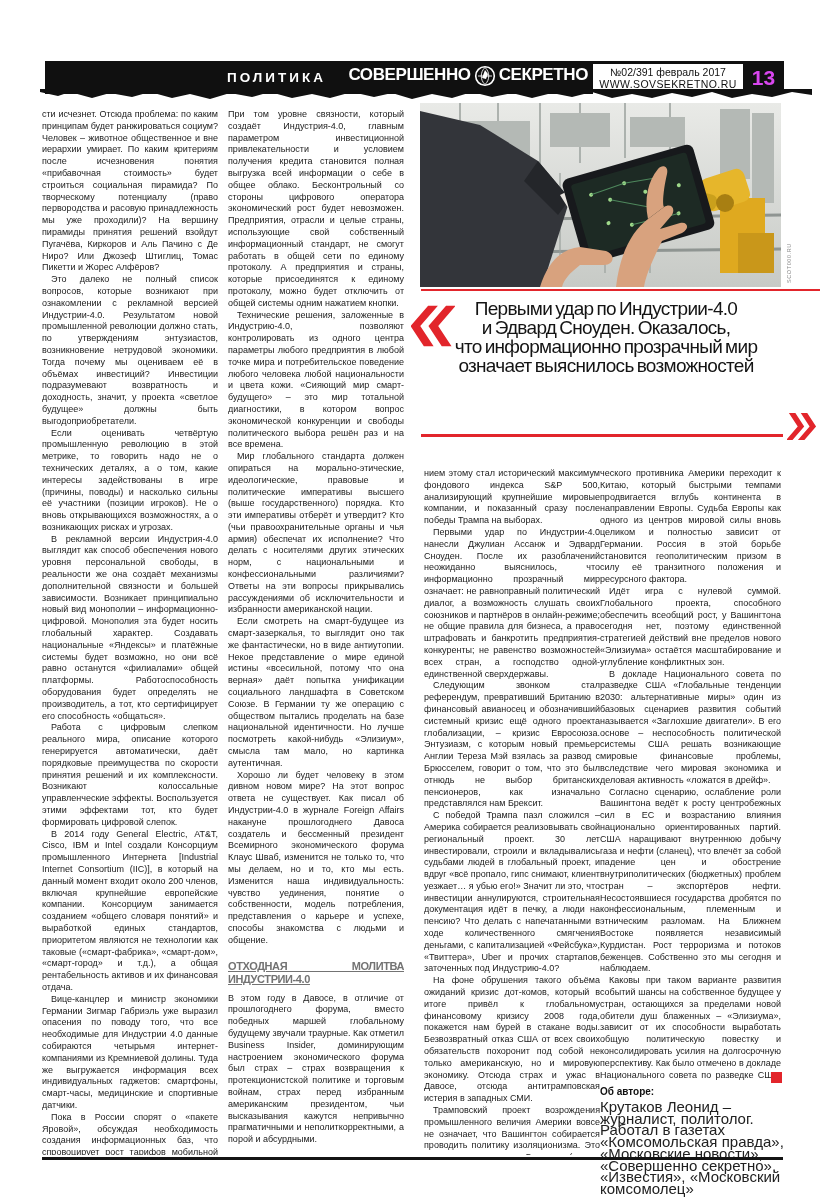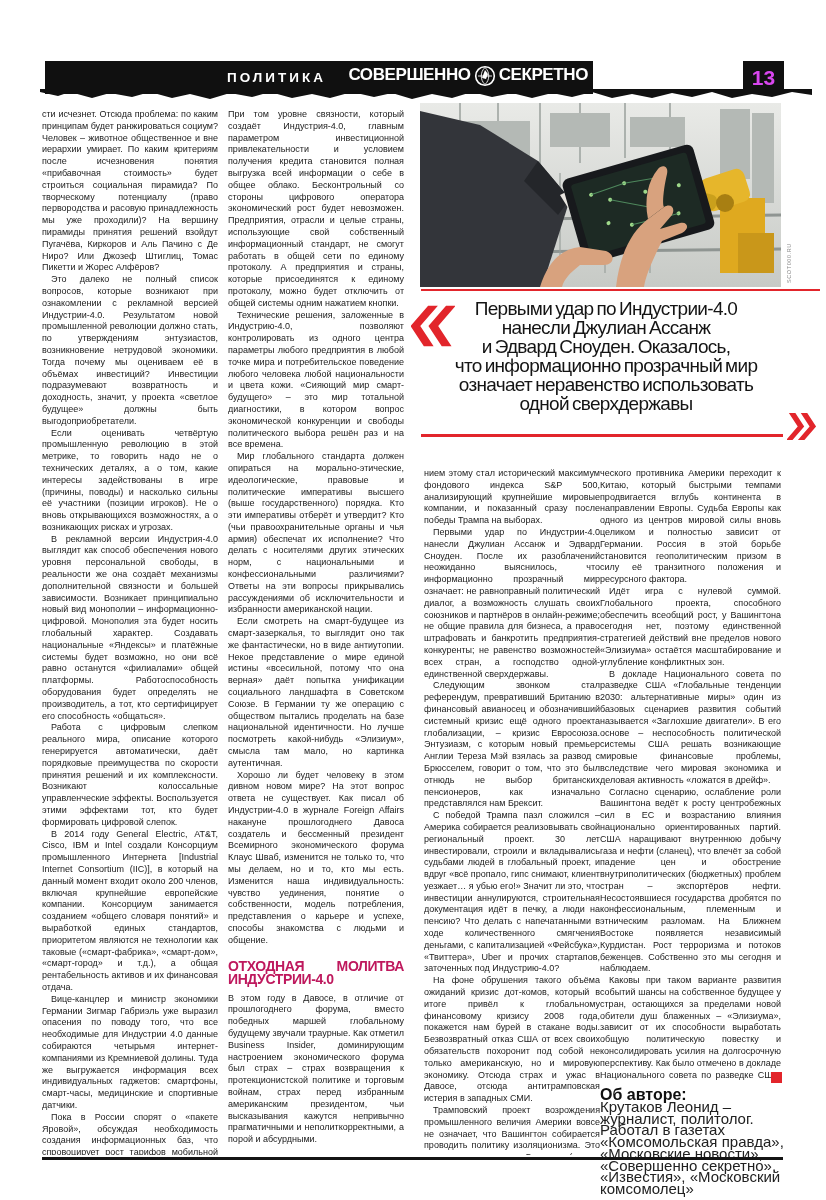--- a/index.html
+++ b/index.html
@@ -38,26 +38,26 @@
 
   
   .col{position:absolute;text-align:justify;font-size:9px;line-height:11.8px;color:#212121;
         overflow:hidden;}
   .col p{margin:0;text-indent:9px;}
   .col p:first-child{text-indent:0;}
   #col1{left:42px;top:93px;width:176px;height:1046px;}
   #col2{left:228px;top:93px;width:176px;height:1046px;}
   #col3{left:424px;top:452px;width:176px;height:687px;}
   #col4{left:600px;top:452px;width:181px;height:612px;}
-  .subhead{font-weight:800;font-size:14px;line-height:13px;letter-spacing:-0.4px;
-        margin:13px 0 7px 0;text-indent:0;color:#be185d;}
+  .subhead{font-weight:800;font-size:11px;line-height:13px;letter-spacing:-0.4px;
+        margin:13px 0 7px 0;text-indent:0;color:#737373;text-decoration:underline;}
   .after-sub p:first-child{text-indent:0;}
 
   .end-mark{position:absolute;left:771px;top:1056px;width:11px;height:11px;background:#e2252b;}
-  .about-title{position:absolute;left:600px;top:1070px;font-size:16px;font-weight:bold;color:#101010;}
+  .about-title{position:absolute;left:600px;top:1070px;font-size:10px;font-weight:bold;color:#101010;}
   .about-text{position:absolute;left:600px;top:1085px;width:184px;font-size:15px;line-height:11.7px;
         text-align:left;color:#212121;}
   .bottom-rule{position:absolute;left:42px;top:1141px;width:741px;height:3px;background:#141414;}
 </style>
 </head>
 <body>
 
 <div class="page">
 
   <div class="band">
@@ -66,20 +66,24 @@
       <span class="logo-word">СОВЕРШЕННО</span>
       <span style="display:inline-flex;">
         <svg width="22" height="22" viewBox="0 0 22 22">
           <circle cx="11" cy="11" r="9.3" fill="none" stroke="#fff" stroke-width="1.6"></circle>
           <path d="M4 11 H18 M11 2.5 C6 7,6 15,11 19.5 M11 2.5 C16 7,16 15,11 19.5" stroke="#fff" stroke-width="0.9" fill="none"></path>
           <path d="M8 13 L11 5 L14 9 L12 14 Z" fill="#fff"></path>
         </svg>
       </span>
       <span class="logo-word">СЕКРЕТНО</span>
     </div>
+  </div>
+  <div class="issue-box">
+    <div class="issue-line">№02/391   февраль 2017</div>
+    <div class="issue-site">WWW.SOVSEKRETNO.RU</div>
   </div>
   <div class="page-box">
     <span class="page-num">13</span>
   </div>
   <div class="torn">
     <svg width="772" height="14" viewBox="0 0 772 14" preserveAspectRatio="none">
       <path fill="#101010" d="M0,0 L772,0 L772,6 L752,3 732,8 712,5 692,9 672,3 652,8 632,4 612,9 592,5 572,9 552,3 532,8 512,4 492,9 472,4 452,8 432,3 412,9 392,5 372,10 352,4 334,8 312,3 290,9 272,5 252,9 230,3 212,8 190,4 170,10 150,5 132,9 110,3 92,8 70,4 52,9 30,3 18,7 0,3 Z"></path>
     </svg>
   </div>
 
@@ -168,25 +172,23 @@
   <div class="quote-open">
     <svg width="44" height="52" viewBox="0 0 54 50">
       <g fill="#e2252b" transform="skewX(-6)">
         <polygon points="21,0 33,0 14,25 33,50 21,50 2,25"></polygon>
         <polygon points="43,0 55,0 36,25 55,50 43,50 24,25"></polygon>
       </g>
     </svg>
   </div>
   <div class="quote">
       <div class="quote-line">Первыми удар по Индустрии-4.0</div>
-      <div class="quote-line">нанесли Джулиан Ассанж</div>
       <div class="quote-line">и Эдвард Сноуден. Оказалось,</div>
       <div class="quote-line">что информационно прозрачный мир</div>
-      <div class="quote-line">означает неравенство использовать</div>
-      <div class="quote-line">одной сверхдержавы</div>
+      <div class="quote-line">означает выяснилось возможностей</div>
     </div>
   <div class="quote-close">
     <svg width="34" height="27" viewBox="0 0 54 50">
       <g fill="#e2252b" transform="skewX(-6)">
         <polygon points="11,0 -1,0 18,25 -1,50 11,50 30,25"></polygon>
         <polygon points="33,0 21,0 40,25 21,50 33,50 52,25"></polygon>
       </g>
     </svg>
   </div>
   <div class="rule-red-bottom"></div>

